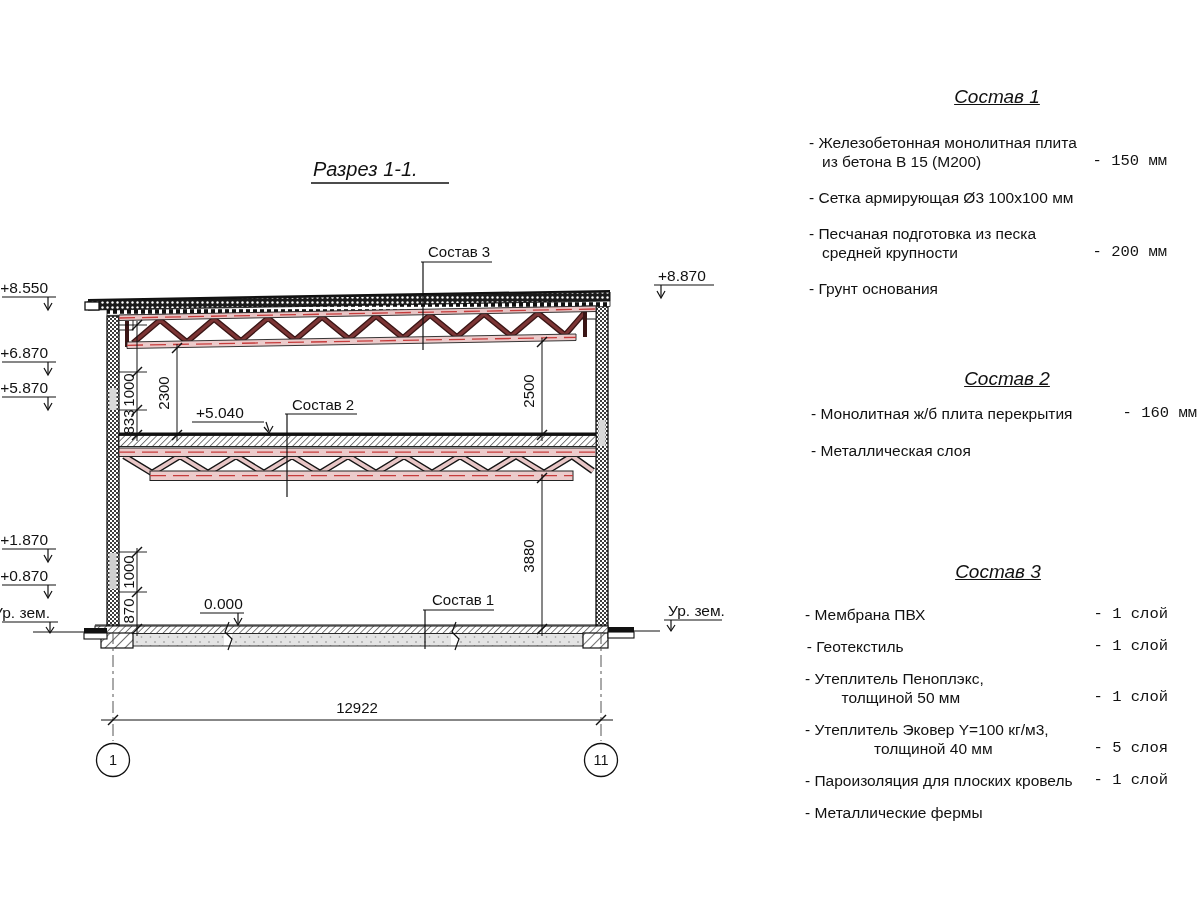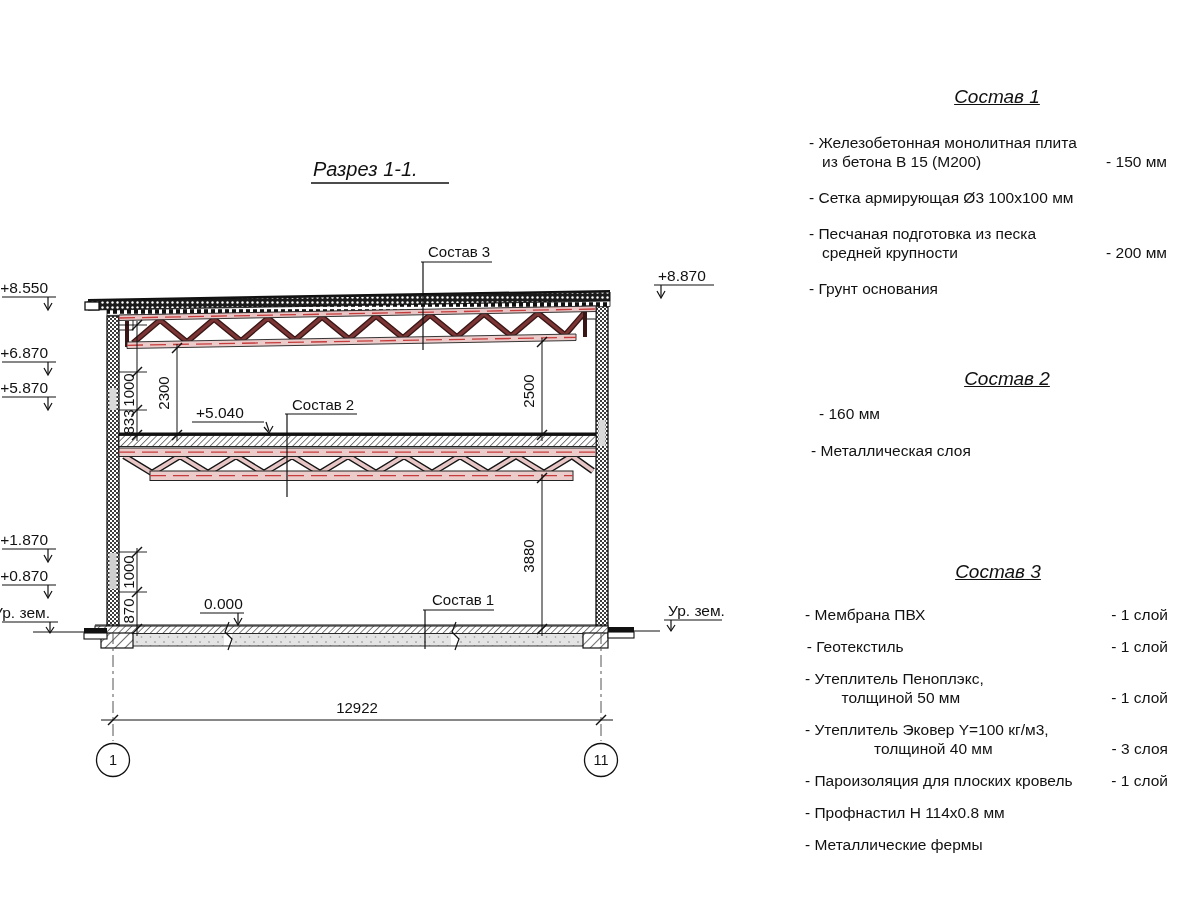--- a/index.html
+++ b/index.html
@@ -14,21 +14,21 @@
   .title-text{font-size:20px;font-style:italic;}
 
   .spec-header{position:absolute;width:200px;text-align:center;font-size:19px;
                font-style:italic;}
   .spec-header span{text-decoration:underline;}
   .spec-list{position:absolute;font-size:15.5px;line-height:19px;}
   .spec-row{display:flex;justify-content:space-between;align-items:flex-end;margin-bottom:17px;margin-left:24px;}
   .spec-list.s2 .spec-row{margin-bottom:18px;}
   .spec-list.s3 .spec-row{margin-bottom:13px;}
   .spec-name{white-space:pre-line;padding-left:13px;text-indent:-13px;}
-  .spec-value{white-space:nowrap;padding-left:8px;}
+  .spec-value{white-space:nowrap;padding-left:8px;font-family:Liberation Mono, monospace;}
 </style>
 </head>
 <body>
 
 <div id="canvas">
 
 <svg width="760" height="900" viewBox="0 0 760 900">
   <defs>
     <pattern id="hatchf" width="4.5" height="4.5" patternUnits="userSpaceOnUse" patternTransform="rotate(45)">
       <rect width="4.5" height="4.5" fill="#fff"></rect>
@@ -304,20 +304,21 @@
       <div class="spec-value"></div>
     </div>
   </div>
 
 <div class="spec-header" style="left:907px;top:368px;">
   <span>Состав 2</span>
 </div>
 <div class="spec-list s2" style="left:787px;top:404px;width:410px;">
 
     <div class="spec-row">
+      <div class="spec-name">- Монолитная ж/б плита перекрытия</div>
       <div class="spec-value">- 160 мм</div>
     </div>
 
     <div class="spec-row">
       <div class="spec-name">- Металлическая слоя</div>
       <div class="spec-value"></div>
     </div>
   </div>
 
 <div class="spec-header" style="left:898px;top:561px;">
@@ -337,32 +338,28 @@
 
     <div class="spec-row">
       <div class="spec-name">- Утеплитель Пеноплэкс,
 толщиной 50 мм</div>
       <div class="spec-value">- 1 слой</div>
     </div>
 
     <div class="spec-row">
       <div class="spec-name">- Утеплитель Эковер Y=100 кг/м3,
 толщиной 40 мм</div>
-      <div class="spec-value">- 3 слоя</div>
+      <div class="spec-value">- 5 слоя</div>
     </div>
 
     <div class="spec-row">
       <div class="spec-name">- Пароизоляция для плоских кровель</div>
       <div class="spec-value">- 1 слой</div>
     </div>
 
-    <div class="spec-row">
-      <div class="spec-name">- Профнастил Н 114х0.8 мм</div>
-      <div class="spec-value"></div>
-    </div>
 
     <div class="spec-row">
       <div class="spec-name">- Металлические фермы</div>
       <div class="spec-value"></div>
     </div>
   </div>
 
 </div>
 
 </body></html>

